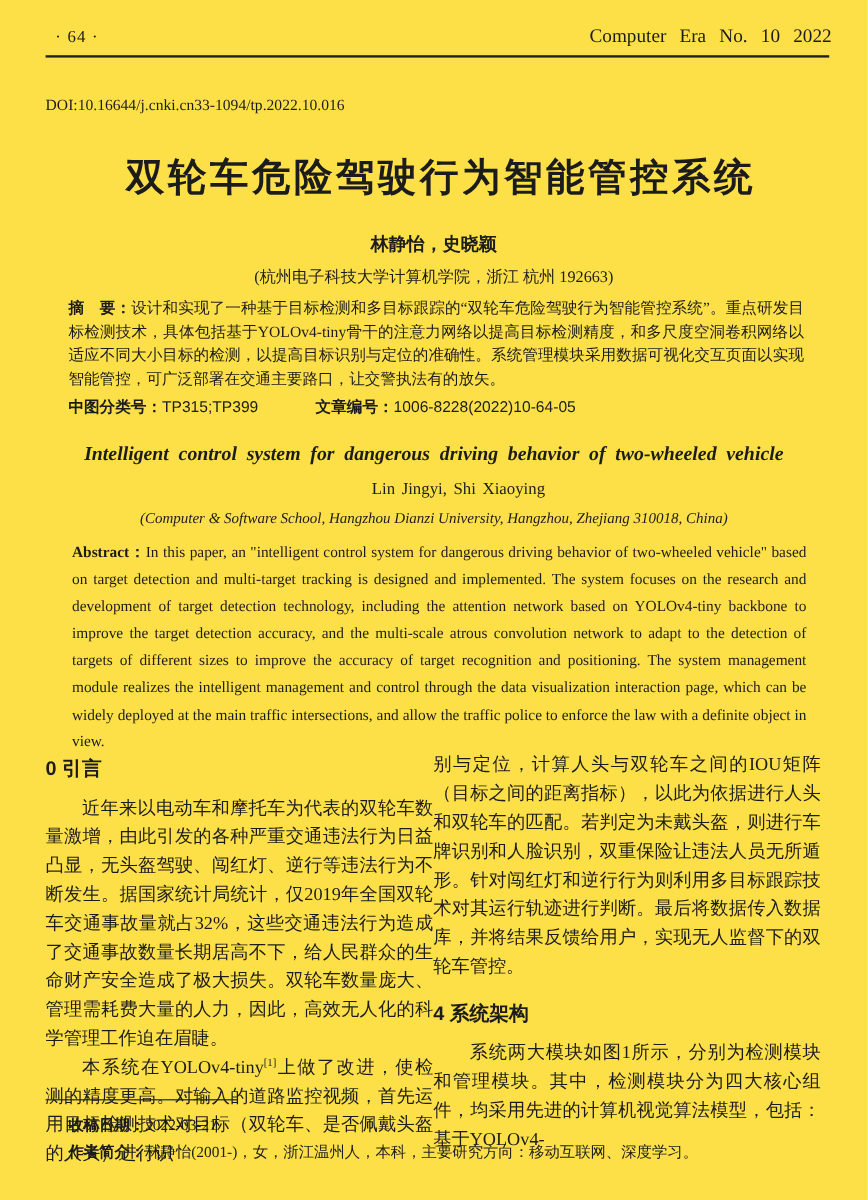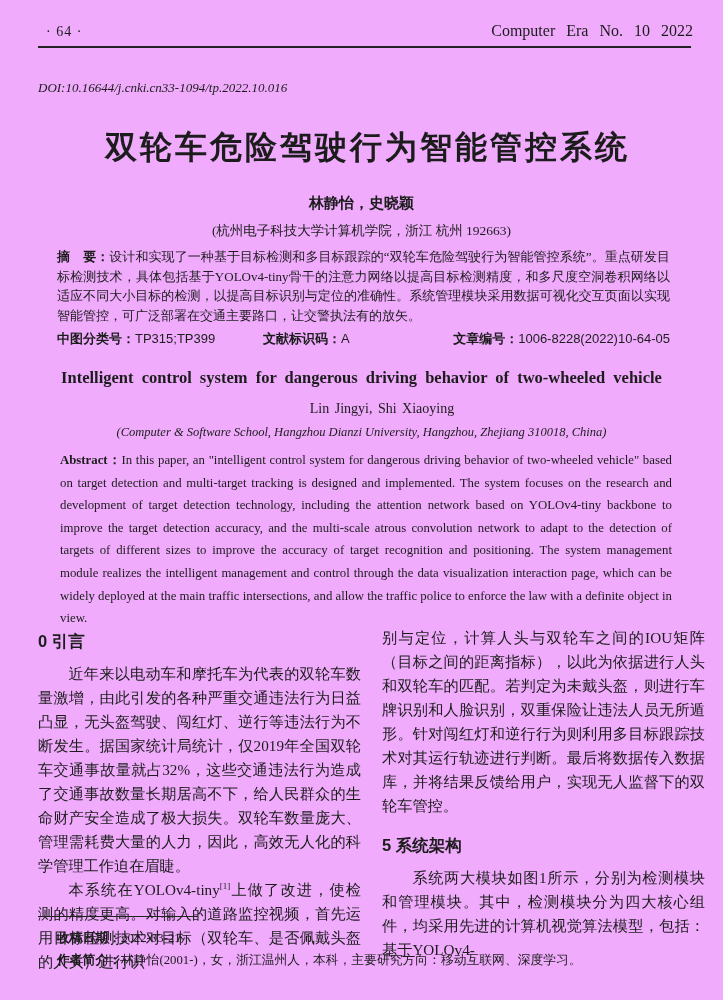--- a/index.html
+++ b/index.html
@@ -1,33 +1,33 @@
 <!DOCTYPE html>
 <html><head>
 <meta charset="utf-8">
 <style>
   html,body { margin:0; padding:0; background:#e8e8e8; }
   .page {
     position:relative;
     width:723px; height:1000px;
     margin:0 auto;
-    background:#f0abfc;
+    background:#fde047;
     color:#1c1c1c;
     font-family:"Liberation Serif","DejaVu Serif",serif;
     overflow:hidden;
   }
   .sans { font-family:"Liberation Sans","DejaVu Sans",sans-serif; }
 
   
   .header-row { position:absolute; top:22px; left:38px; right:30px; height:20px; }
   .page-number { position:absolute; left:8px; top:2px; font-size:14px; letter-spacing:1px; }
   .journal-title { position:absolute; left:0; right:0; text-align:right; font-size:16px; word-spacing:7px; }
   .header-rule { position:absolute; top:46px; left:38px; right:32px; border-top:2px solid #222; }
 
-  .doi { position:absolute; top:80px; left:38px; font-size:13px;font-style:italic; }
+  .doi { position:absolute; top:80px; left:38px; font-size:13px; }
 
   
   .title-cn { position:absolute; top:126px; left:12px; right:0; text-align:center;
               font-size:32px; font-weight:bold; letter-spacing:3px; }
   .authors-cn { position:absolute; top:194px; left:0; right:0; text-align:center;
                 font-size:15px; font-weight:bold; }
   .affil-cn { position:absolute; top:222px; left:0; right:0; text-align:center; font-size:13.5px; }
 
   
   .cn-meta { position:absolute; top:247px; left:57px; width:613px; }
@@ -35,32 +35,32 @@
   .cn-abstract .lbl, .cn-keywords .lbl { font-weight:bold; font-family:"Liberation Sans","DejaVu Sans",sans-serif; }
   .cn-keywords { font-size:13px; line-height:19.5px; margin:1px 0 0 0; }
   .clc-row { display:flex; margin-top:5px; font-size:13px; font-family:"Liberation Sans","DejaVu Sans",sans-serif; }
   .clc-row .lbl { font-weight:bold; }
   .clc-row .seg1 { width:206px; }
   .clc-row .seg2 { flex:1; }
   .clc-row .seg3 { white-space:nowrap; }
 
   
   .title-en { position:absolute; top:368px; left:0; right:0; text-align:center;
-              font-size:16.5px; font-weight:bold; word-spacing:4px; }
+              font-size:16.5px; font-weight:bold; word-spacing:4px;font-style:italic; }
   .authors-en { position:absolute; top:401px; left:0; right:0; text-align:center; font-size:14px; word-spacing:2px;margin-left:41px; }
   .affil-en { position:absolute; top:425px; left:0; right:0; text-align:center;
               font-size:12.5px; font-style:italic; }
   .en-abstract-block { position:absolute; top:449px; left:60px; width:612px; }
   .en-abstract { font-size:12.8px; line-height:22.6px; text-align:justify; margin:0; }
   .en-abstract .lbl, .en-keywords .lbl { font-weight:bold;margin-top:32px; }
   .en-keywords { font-size:12.8px; line-height:22.6px; margin:0; }
 
   
   .body-cols { position:absolute; top:626px; left:38px; width:667px;
-               display:flex; gap:21px; }
+               display:flex; }
   .col { width:323px; font-size:15.2px; line-height:24px; text-align:justify; }
   .col h2 { font-family:"Liberation Sans","DejaVu Sans",sans-serif;
             font-size:16.5px; font-weight:bold; margin:4px 0 10px 0; line-height:22px; }
   .col h2.second { margin-top:16px; }
   .col p { margin:0; text-indent:2em; }
   .col p.cont { text-indent:0; }
   .col sup { font-size:9px; line-height:0; }
 
   
   .footnote-rule { position:absolute; top:916px; left:38px; width:160px; border-top:1.5px solid #222; }
@@ -82,42 +82,41 @@
   <div class="doi">DOI:10.16644/j.cnki.cn33-1094/tp.2022.10.016</div>
 
   <div class="title-cn sans">双轮车危险驾驶行为智能管控系统</div>
   <div class="authors-cn sans">林静怡，史晓颖</div>
   <div class="affil-cn">(杭州电子科技大学计算机学院，浙江 杭州 192663)</div>
 
   <div class="cn-meta">
     <p class="cn-abstract"><span class="lbl">摘　要：</span><span>设计和实现了一种基于目标检测和多目标跟踪的“双轮车危险驾驶行为智能管控系统”。重点研发目标检测技术，具体包括基于YOLOv4-tiny骨干的注意力网络以提高目标检测精度，和多尺度空洞卷积网络以适应不同大小目标的检测，以提高目标识别与定位的准确性。系统管理模块采用数据可视化交互页面以实现智能管控，可广泛部署在交通主要路口，让交警执法有的放矢。</span></p>
     <div class="clc-row">
       <span class="seg1"><span class="lbl">中图分类号：</span><span>TP315;TP399</span></span>
-      <span class="seg2"><span class="lbl">文献标识码：</span><span>A</span></span>
       <span class="seg3"><span class="lbl">文章编号：</span><span>1006-8228(2022)10-64-05</span></span>
     </div>
   </div>
 
   <div class="title-en">Intelligent control system for dangerous driving behavior of two-wheeled vehicle</div>
   <div class="authors-en">Lin Jingyi, Shi Xiaoying</div>
   <div class="affil-en">(Computer &amp; Software School, Hangzhou Dianzi University, Hangzhou, Zhejiang 310018, China)</div>
 
   <div class="en-abstract-block">
     <p class="en-abstract"><span class="lbl">Abstract：</span><span>In this paper, an "intelligent control system for dangerous driving behavior of two-wheeled vehicle" based on target detection and multi-target tracking is designed and implemented. The system focuses on the research and development of target detection technology, including the attention network based on YOLOv4-tiny backbone to improve the target detection accuracy, and the multi-scale atrous convolution network to adapt to the detection of targets of different sizes to improve the accuracy of target recognition and positioning. The system management module realizes the intelligent management and control through the data visualization interaction page, which can be widely deployed at the main traffic intersections, and allow the traffic police to enforce the law with a definite object in view.</span></p>
   </div>
 
   <div class="body-cols">
     <div class="col">
       <h2>0 引言</h2>
       <p>近年来以电动车和摩托车为代表的双轮车数量激增，由此引发的各种严重交通违法行为日益凸显，无头盔驾驶、闯红灯、逆行等违法行为不断发生。据国家统计局统计，仅2019年全国双轮车交通事故量就占32%，这些交通违法行为造成了交通事故数量长期居高不下，给人民群众的生命财产安全造成了极大损失。双轮车数量庞大、管理需耗费大量的人力，因此，高效无人化的科学管理工作迫在眉睫。</p>
       <p><span>本系统在YOLOv4-tiny</span><sup>[1]</sup><span>上做了改进，使检测的精度更高。对输入的道路监控视频，首先运用目标检测技术对目标（双轮车、是否佩戴头盔的人头）进行识</span></p>
     </div>
     <div class="col">
       <p class="cont">别与定位，计算人头与双轮车之间的IOU矩阵（目标之间的距离指标），以此为依据进行人头和双轮车的匹配。若判定为未戴头盔，则进行车牌识别和人脸识别，双重保险让违法人员无所遁形。针对闯红灯和逆行行为则利用多目标跟踪技术对其运行轨迹进行判断。最后将数据传入数据库，并将结果反馈给用户，实现无人监督下的双轮车管控。</p>
-      <h2 class="second">5 系统架构</h2>
+      <h2 class="second">4 系统架构</h2>
       <p>系统两大模块如图1所示，分别为检测模块和管理模块。其中，检测模块分为四大核心组件，均采用先进的计算机视觉算法模型，包括：基于YOLOv4-</p>
     </div>
   </div>
 
   <div class="footnote-rule"></div>
   <div class="footer-lines">
     <p><span class="lbl">收稿日期：</span><span>2022-03-21</span></p>
     <p><span class="lbl">作者简介：</span><span>林静怡(2001-)，女，浙江温州人，本科，主要研究方向：移动互联网、深度学习。</span></p>
   </div>
 

